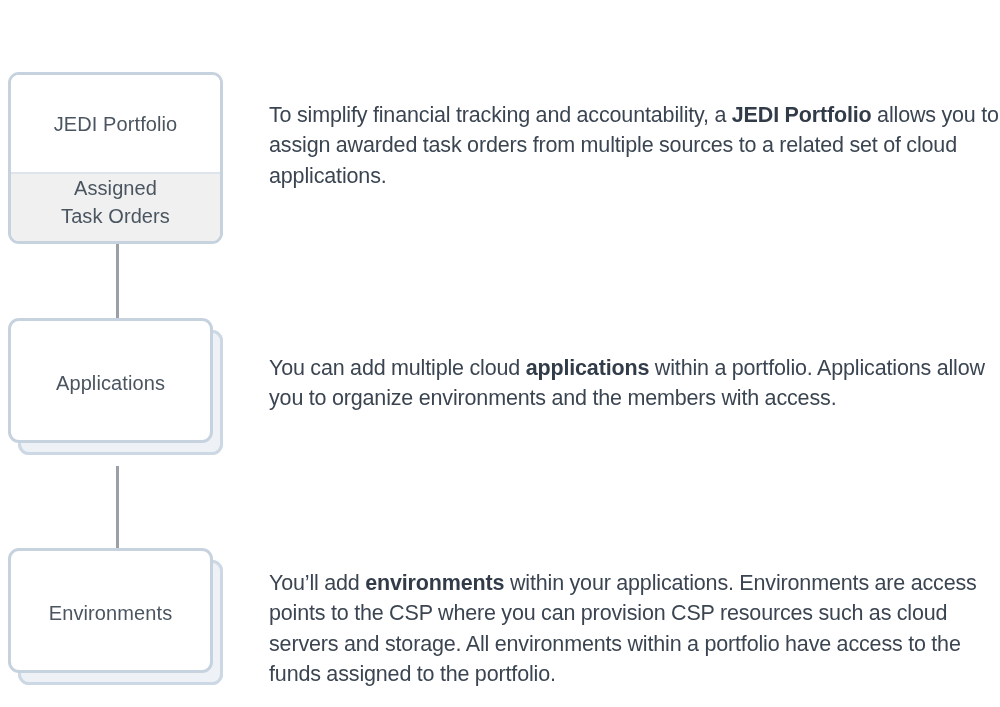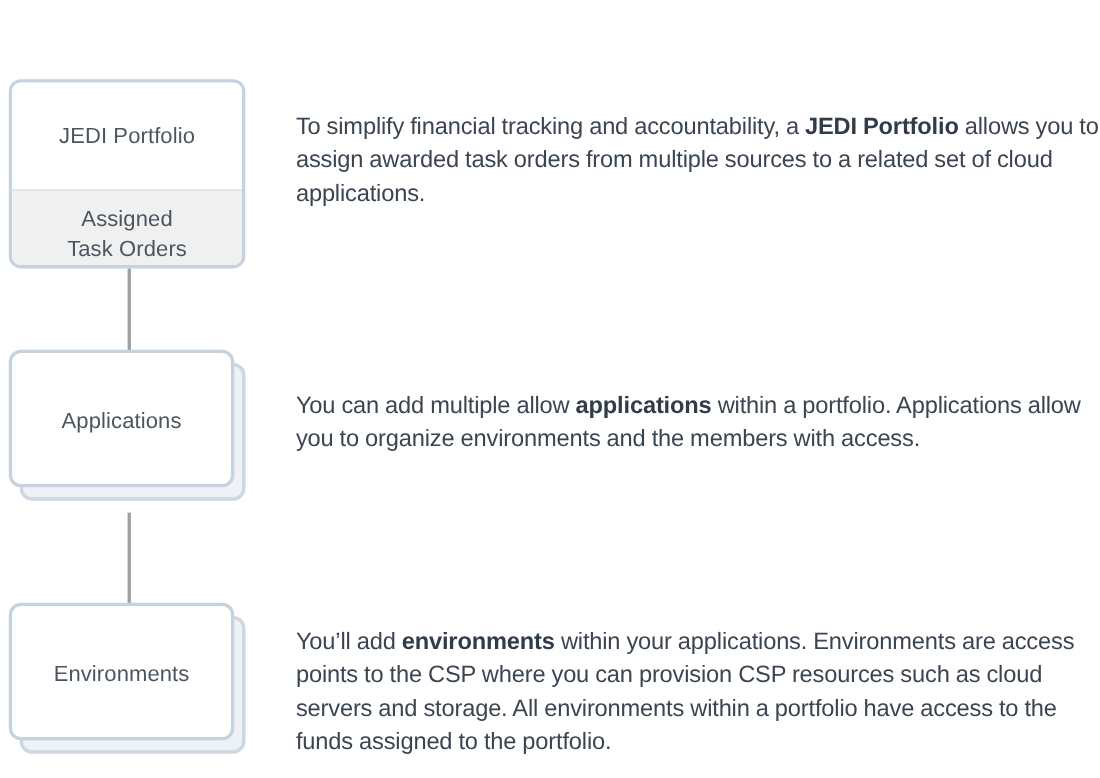--- a/index.html
+++ b/index.html
@@ -80,21 +80,21 @@
     border-bottom: 2px solid #dde4ec;
     display: flex;
     align-items: center;
     justify-content: center;
   }
   #portfolio-bottom {
     position: absolute;
     left: 0; right: 0; top: 99px; bottom: 0;
     background: #f0f0f0;
     display: flex;
-    align-items: flex-end;
+    align-items: flex-start;
     justify-content: center;
   }
   .section-label {
     text-align: center;
     color: #4a5560;
     font-size: 20px;
     line-height: 28px;
     letter-spacing: 0.1px;
   }
 
@@ -163,20 +163,20 @@
     <div class="card front">
       <div class="card-label">Environments</div>
     </div>
   </div>
 
   <p class="desc" id="desc-portfolio">
     <span>To simplify financial tracking and accountability, a </span><b>JEDI Portfolio</b><span> allows you to assign awarded task orders from multiple sources to a related set of cloud applications.</span>
   </p>
 
   <p class="desc" id="desc-applications">
-    <span>You can add multiple allow </span><b>applications</b><span> within a portfolio. Applications allow you to organize environments and the members with access.</span>
+    <span>You can add multiple cloud </span><b>applications</b><span> within a portfolio. Applications allow you to organize environments and the members with access.</span>
   </p>
 
   <p class="desc" id="desc-environments">
     <span>You’ll add </span><b>environments</b><span> within your applications. Environments are access points to the CSP where you can provision CSP resources such as cloud servers and storage. All environments within a portfolio have access to the funds assigned to the portfolio.</span>
   </p>
 
 </div>
 
 </body></html>

